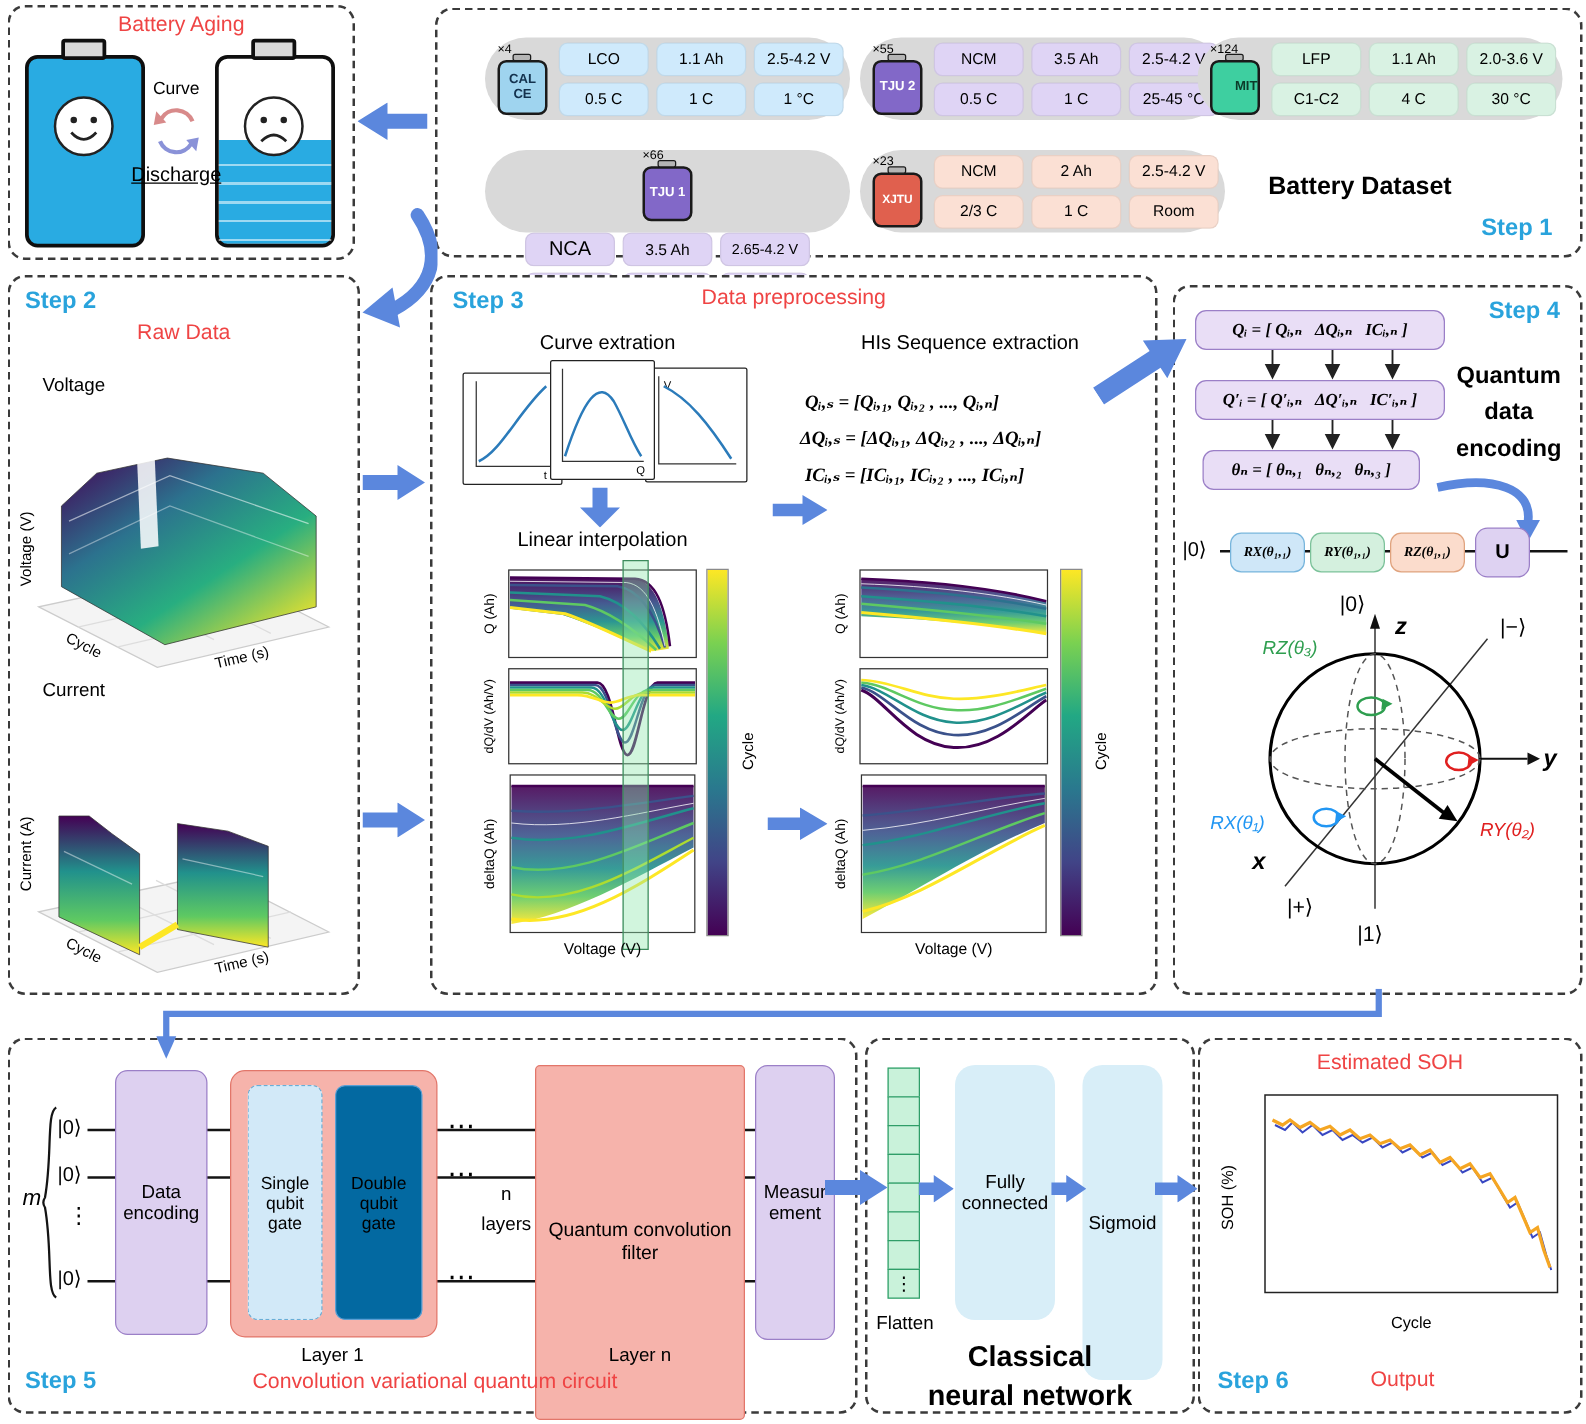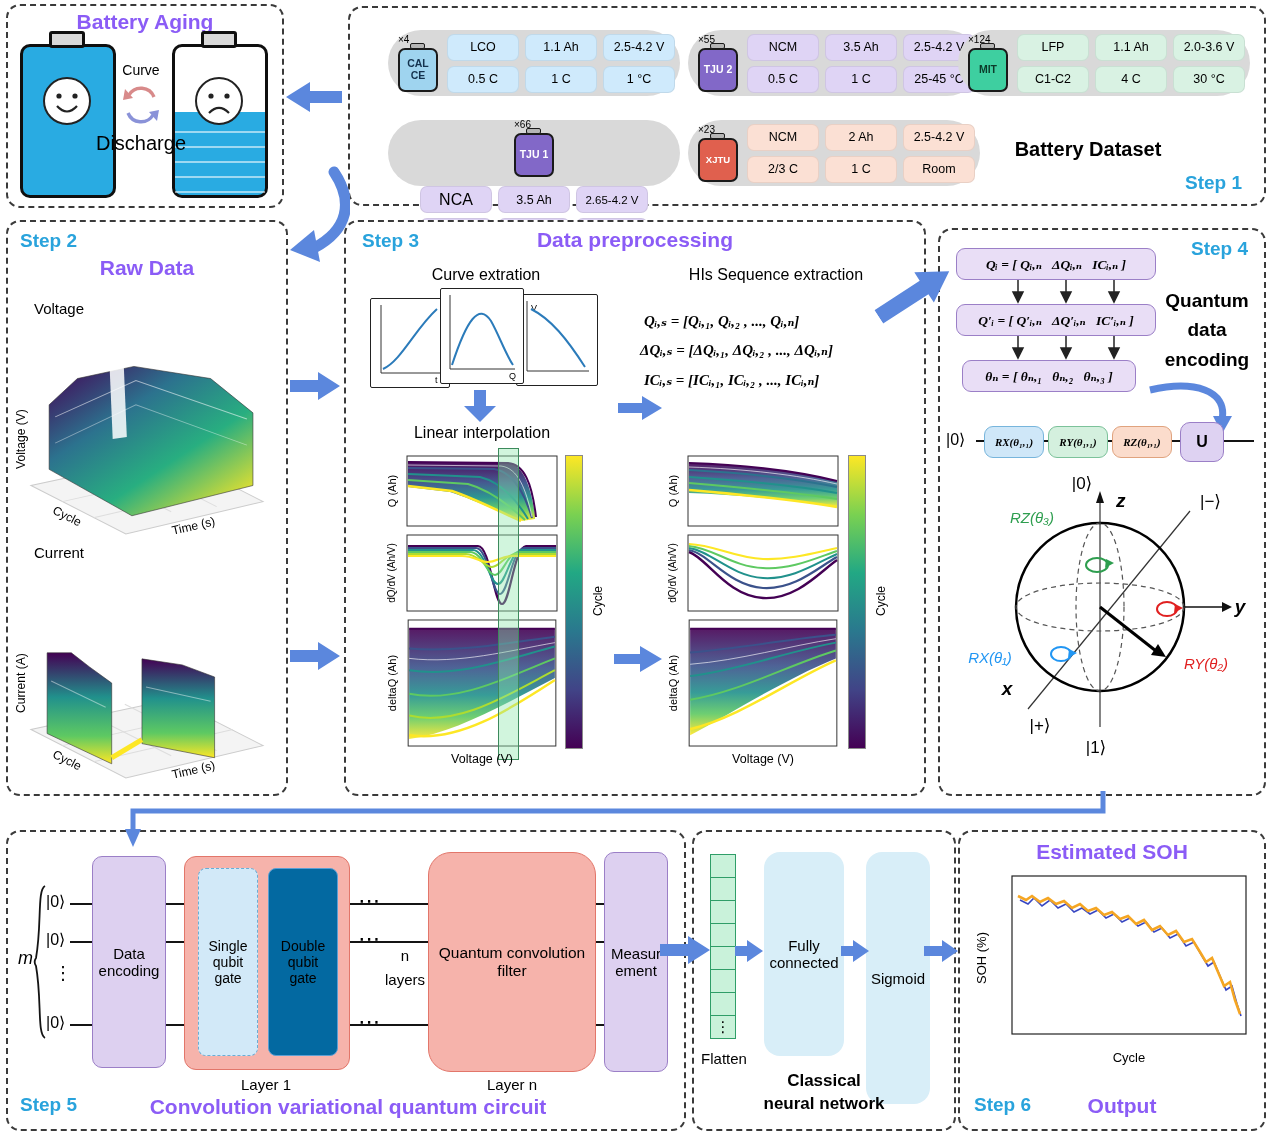--- a/index.html
+++ b/index.html
@@ -1,21 +1,21 @@
 <!DOCTYPE html>
 <html><head>
 <meta charset="utf-8">
 <style>
   html,body{margin:0;padding:0;background:#ffffff;}
   body{font-family:"Liberation Sans","DejaVu Sans",sans-serif;color:#000;}
   .canvas{position:relative;width:1269px;height:1139px;background:#fff;overflow:hidden;}
   .abs{position:absolute;}
   .panel{position:absolute;border:2px dashed #3a3a3a;border-radius:14px;background:#fff;}
   .steplab{color:#29a3dc;font-weight:bold;font-size:19px;}
-  .btitle{font-weight:bold;font-size:21px;color:#8b5cf6;}
+  .btitle{font-weight:normal;font-size:17px;color:#ef4444;}
   .ctr{display:flex;align-items:center;justify-content:center;text-align:center;}
   .vlabel{position:absolute;font-size:11px;text-align:center;transform:rotate(-90deg);white-space:nowrap;height:14px;line-height:14px;}
   svg{font-family:inherit;display:block;}
   
   .bigbat{position:absolute;width:90px;height:148px;border:3.5px solid #0f0f0f;border-radius:10px;}
   .bigbat::before{content:"";position:absolute;top:-16px;left:26px;width:30px;height:11px;background:#d9d9d9;border:3px solid #0f0f0f;border-radius:3px;}
   
   .card{display:flex;align-items:center;gap:9px;width:292px;height:66px;background:#d9d9d9;border-radius:33px;padding:0 10px;box-sizing:border-box;}
   .bat-col{display:flex;flex-direction:column;align-items:center;width:40px;}
   .bat-count{font-size:10px;line-height:10px;margin-bottom:3px;align-self:flex-start;}
@@ -62,21 +62,21 @@
         <path d="M-10,12 Q0,2 10,12" stroke="#222" stroke-width="2.2" fill="none"></path>
       </svg>
     </div>
     <div class="abs ctr" style="left:100px;top:56px;width:66px;font-size:14px;">Curve</div>
     <svg class="abs" style="left:113px;top:78px" width="40" height="42" viewBox="0 0 40 42">
       <path d="M33,13 A14,14 0 0 0 8,11" stroke="#d88a8a" stroke-width="3.4" fill="none"></path>
       <polygon points="4,5 12,14 2,16" fill="#d88a8a"></polygon>
       <path d="M7,29 A14,14 0 0 0 32,31" stroke="#8a92d8" stroke-width="3.4" fill="none"></path>
       <polygon points="36,37 28,28 38,26" fill="#8a92d8"></polygon>
     </svg>
-    <div class="abs ctr" style="left:92px;top:126px;width:82px;font-size:20px;">Discharge</div>
+    <div class="abs ctr" style="left:92px;top:126px;width:82px;font-size:16px;text-decoration:underline;">Discharge</div>
   </div>
 
   <div class="panel" style="left:348px;top:6px;width:914px;height:196px;">
 
     <div class="card abs" style="left:38px;top:22px;">
       <div class="bat-col">
         <div class="bat-count">×4</div>
         <div class="mini-bat" style="background:#9fd4ef;color:#14324e;">
             <span>CAL CE</span>
           </div>
@@ -104,21 +104,21 @@
         <div class="cell">2.5-4.2 V</div>
         <div class="cell">0.5 C</div>
         <div class="cell">1 C</div>
         <div class="cell">25-45 °C</div>
       </div>
     </div>
 
     <div class="card abs" style="left:608px;top:22px;">
       <div class="bat-col">
         <div class="bat-count">×124</div>
-        <div class="mini-bat" style="background:#3ecfa0;color:#0c3b2a;">
+        <div class="mini-bat" style="background:#3ecfa0;color:#0c3b2a;justify-content:flex-end;">
             <span>MIT</span>
           </div>
       </div>
       <div class="cells th-green">
         <div class="cell">LFP</div>
         <div class="cell">1.1 Ah</div>
         <div class="cell">2.0-3.6 V</div>
         <div class="cell">C1-C2</div>
         <div class="cell">4 C</div>
         <div class="cell">30 °C</div>
@@ -449,21 +449,21 @@
 
     <div class="abs" style="left:176px;top:24px;width:164px;height:212px;background:#f6b3ab;border:1.5px solid #e2766a;border-radius:12px;"></div>
     <div class="qbox" style="left:190px;top:36px;width:60px;height:188px;background:#d2e9f8;border:1.5px dashed #6aaed6;border-radius:8px;font-size:14px;">Single qubit gate</div>
     <div class="qbox" style="left:260px;top:36px;width:70px;height:188px;background:#0369a1;border:1.5px solid #5a9fd4;border-radius:8px;font-size:14px;">Double qubit gate</div>
 
     <div class="abs" style="left:350px;top:56px;font-size:22px;">⋯</div>
     <div class="abs" style="left:350px;top:94px;font-size:22px;">⋯</div>
     <div class="abs" style="left:350px;top:177px;font-size:22px;">⋯</div>
     <div class="abs ctr" style="left:374px;top:112px;width:46px;font-size:15px;line-height:1.6;">n layers</div>
 
-    <div class="qbox" style="left:420px;top:20px;width:168px;height:220px;background:#f6b3ab;border:1.5px solid #e2766a;border-radius:23px;font-size:15.5px;">Quantum convolution filter</div>
+    <div class="qbox" style="left:420px;top:20px;width:168px;height:284px;background:#f6b3ab;border:1.5px solid #e2766a;border-radius:4px;font-size:15.5px;">Quantum convolution filter</div>
     <div class="qbox" style="left:596px;top:20px;width:64px;height:220px;background:#ddd0f0;border:1.5px solid #9b7fc7;font-size:15px;overflow-wrap:anywhere;word-break:break-all;">Measurement</div>
 
     <div class="abs ctr" style="left:196px;top:244px;width:124px;font-size:15px;">Layer 1</div>
     <div class="abs ctr" style="left:440px;top:244px;width:128px;font-size:15px;">Layer n</div>
     <div class="abs steplab" style="left:12px;top:262px;">Step 5</div>
     <div class="abs btitle ctr" style="left:80px;top:263px;width:520px;">Convolution variational quantum circuit</div>
   </div>
 
   <div class="panel" style="left:692px;top:830px;width:260px;height:297px;">
     <div class="abs" style="left:16px;top:22px;">
@@ -472,21 +472,21 @@
       <div style="width:26px;height:24px;background:#c9f2da;border:1px solid #2f9e68;box-sizing:border-box;margin-top:-1px;"></div>
       <div style="width:26px;height:24px;background:#c9f2da;border:1px solid #2f9e68;box-sizing:border-box;margin-top:-1px;"></div>
       <div style="width:26px;height:24px;background:#c9f2da;border:1px solid #2f9e68;box-sizing:border-box;margin-top:-1px;"></div>
       <div style="width:26px;height:24px;background:#c9f2da;border:1px solid #2f9e68;box-sizing:border-box;margin-top:-1px;"></div>
       <div style="width:26px;height:24px;background:#c9f2da;border:1px solid #2f9e68;box-sizing:border-box;margin-top:-1px;"></div>
       <div class="ctr" style="width:26px;height:24px;background:#c9f2da;border:1px solid #2f9e68;box-sizing:border-box;margin-top:-1px;font-size:15px;">⋮</div>
     </div>
     <div class="abs ctr" style="left:2px;top:218px;width:56px;font-size:15px;">Flatten</div>
     <div class="qbox" style="left:70px;top:20px;width:80px;height:204px;background:#d8eef8;border-radius:16px;font-size:15px;">Fully connected</div>
     <div class="qbox" style="left:172px;top:20px;width:64px;height:252px;background:#d8eef8;border-radius:16px;font-size:15px;">Sigmoid</div>
-    <div class="abs" style="left:30px;top:238px;width:200px;text-align:center;font-weight:bold;font-size:17px;line-height:1.35;">
+    <div class="abs" style="left:30px;top:238px;width:200px;text-align:center;font-weight:bold;font-size:23px;line-height:1.35;">
       <span style="display:block;">Classical</span>
       <span style="display:block;">neural network</span>
     </div>
   </div>
 
   <div class="panel" style="left:958px;top:830px;width:304px;height:297px;">
     <div class="abs btitle ctr" style="left:42px;top:8px;width:220px;">Estimated SOH</div>
     <svg class="abs" style="left:8px;top:38px;" width="288" height="210" viewBox="0 0 288 210">
       <rect x="44" y="6" width="234" height="158" fill="#ffffff" stroke="#222" stroke-width="1.2"></rect>
       <polyline points="52,30 60,34 66,28 74,36 82,30 90,38 98,34 106,42 114,38 122,44 130,40 138,48 146,44 154,52 162,48 170,56 178,52 186,62 194,58 202,68 210,64 218,76 226,72 234,86 240,96 246,92 252,106 258,120 264,116 269,134 273,146" fill="none" stroke="#2233bb" stroke-width="1.6" opacity="0.9"></polyline>

